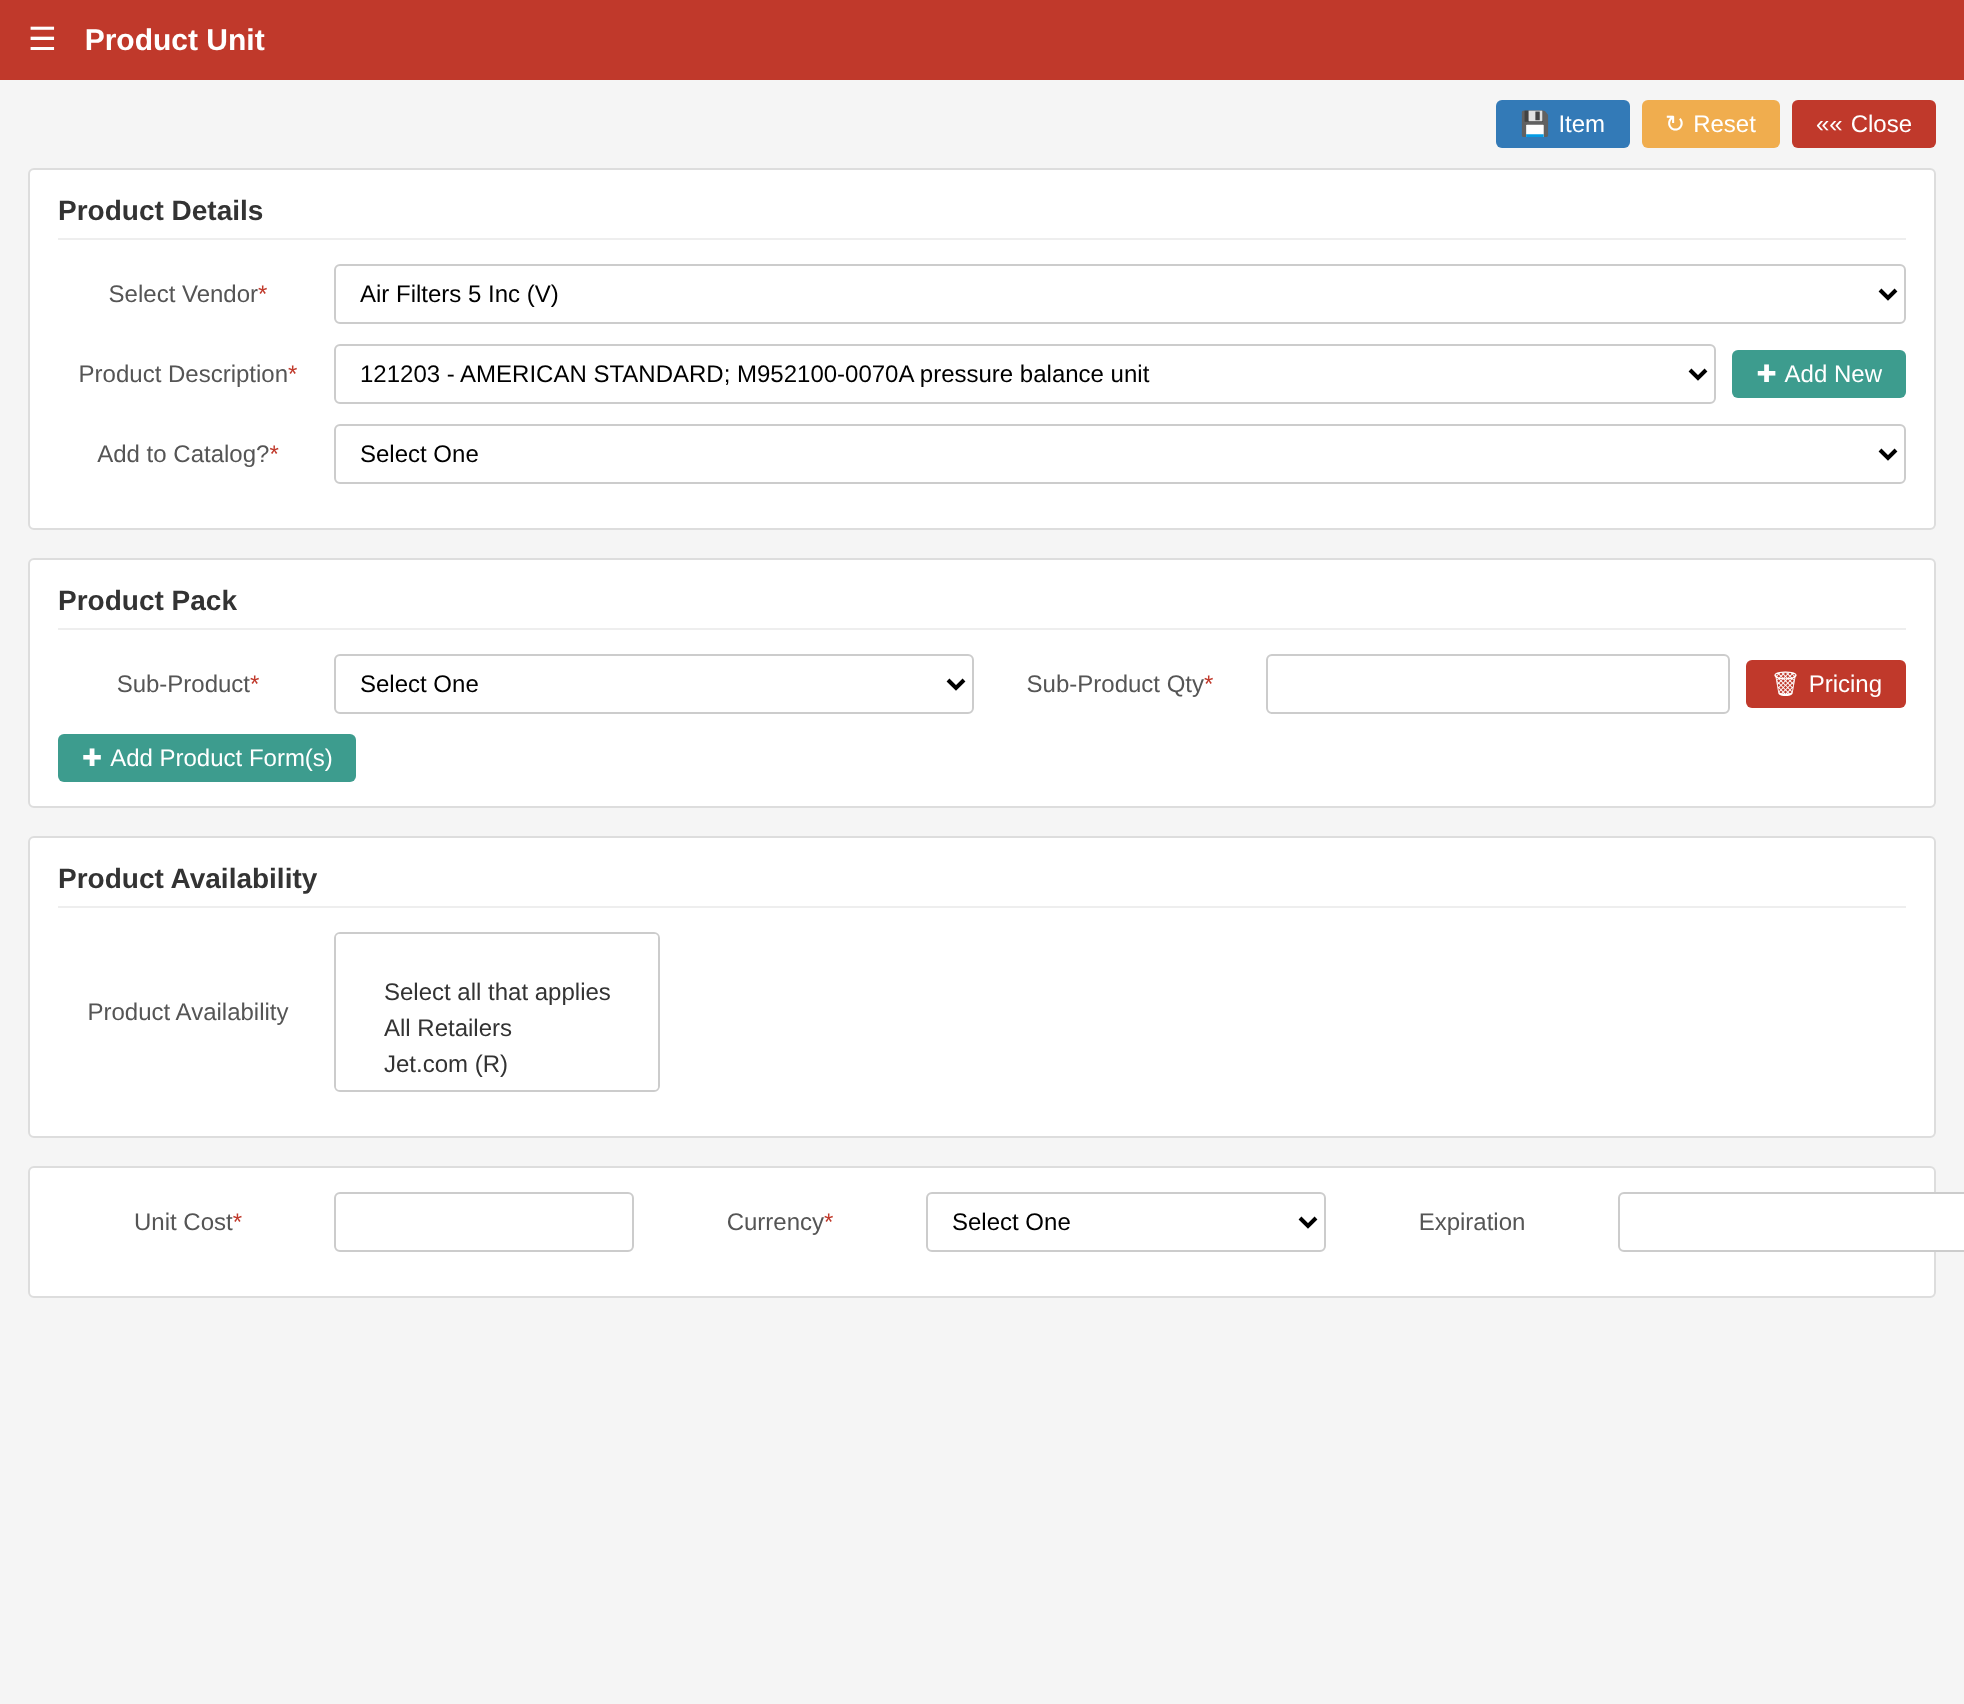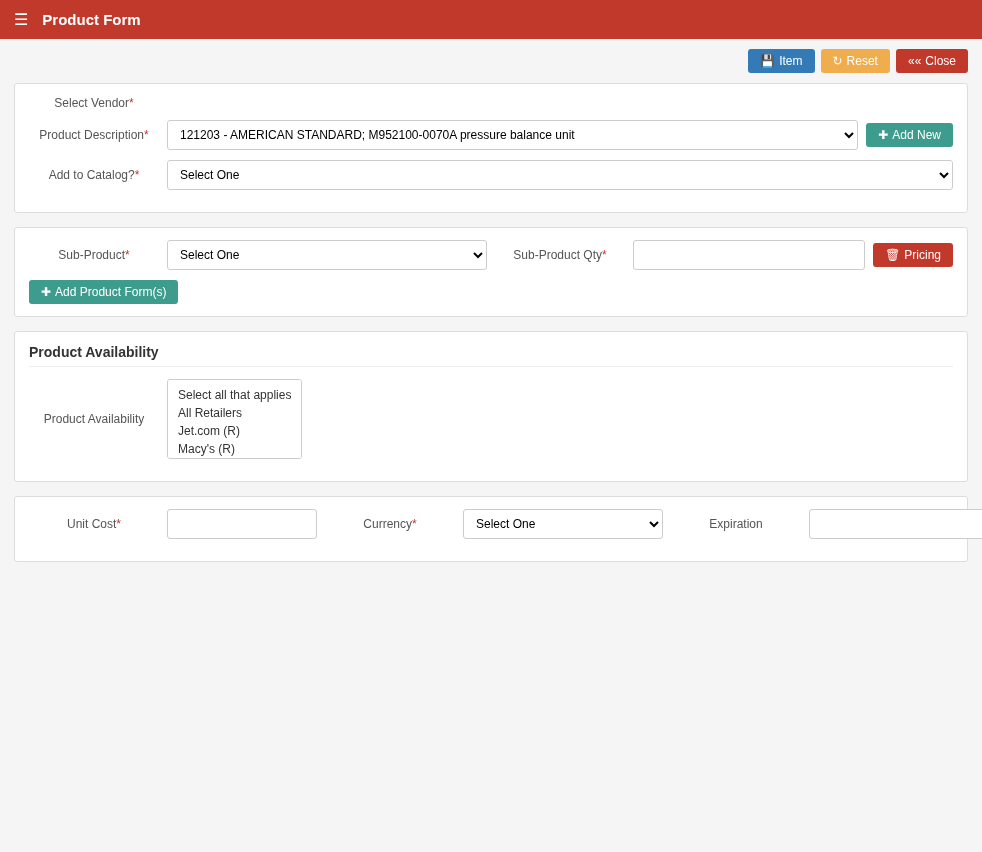--- a/index.html
+++ b/index.html
@@ -100,21 +100,21 @@
       cursor: pointer;
     }
 
     input.form-control {
       background: white;
     }
 
     .availability-list {
       border: 1px solid #ccc;
       border-radius: 3px;
-      padding: 6px;
+      padding: 20px;
       height: 80px;
       overflow-y: auto;
       background: white;
       font-size: 12px;
     }
 
     .availability-list div {
       padding: 2px 4px;
     }
 
@@ -126,47 +126,51 @@
     .medium-input {
       width: 200px;
       flex: none;
     }
   </style>
 </head>
 <body>
 
 <div class="top-bar">
   <span class="menu-icon">☰</span>
-  <span class="title">Product Form</span>
+  <span class="title">Product Unit</span>
 </div>
 
 <div class="main-content">
 
   <div class="action-bar">
     <button class="btn btn-primary">
       <span>💾</span>
       <span>Item</span>
     </button>
     <button class="btn btn-warning">
       <span>↻</span>
       <span>Reset</span>
     </button>
     <button class="btn btn-danger">
       <span>««</span>
       <span>Close</span>
     </button>
   </div>
 
   <div class="section">
+    <div class="section-title">Product Details</div>
 
     <div class="form-row">
       <div class="form-group">
         <label class="form-label">
           <span>Select Vendor</span><span class="req">*</span>
         </label>
+        <select class="form-control">
+          <option>Air Filters 5 Inc (V)</option>
+        </select>
       </div>
     </div>
 
     <div class="form-row">
       <div class="form-group">
         <label class="form-label">
           <span>Product Description</span><span class="req">*</span>
         </label>
         <select class="form-control">
           <option>121203 - AMERICAN STANDARD; M952100-0070A pressure balance unit</option>
@@ -185,20 +189,21 @@
         </label>
         <select class="form-control">
           <option>Select One</option>
         </select>
       </div>
     </div>
   </div>
 
 
   <div class="section">
+    <div class="section-title">Product Pack</div>
     <div class="form-row">
       <div class="form-group">
         <label class="form-label">
           <span>Sub-Product</span><span class="req">*</span>
         </label>
         <select class="form-control">
           <option>Select One</option>
         </select>
       </div>
       <div class="form-group">

